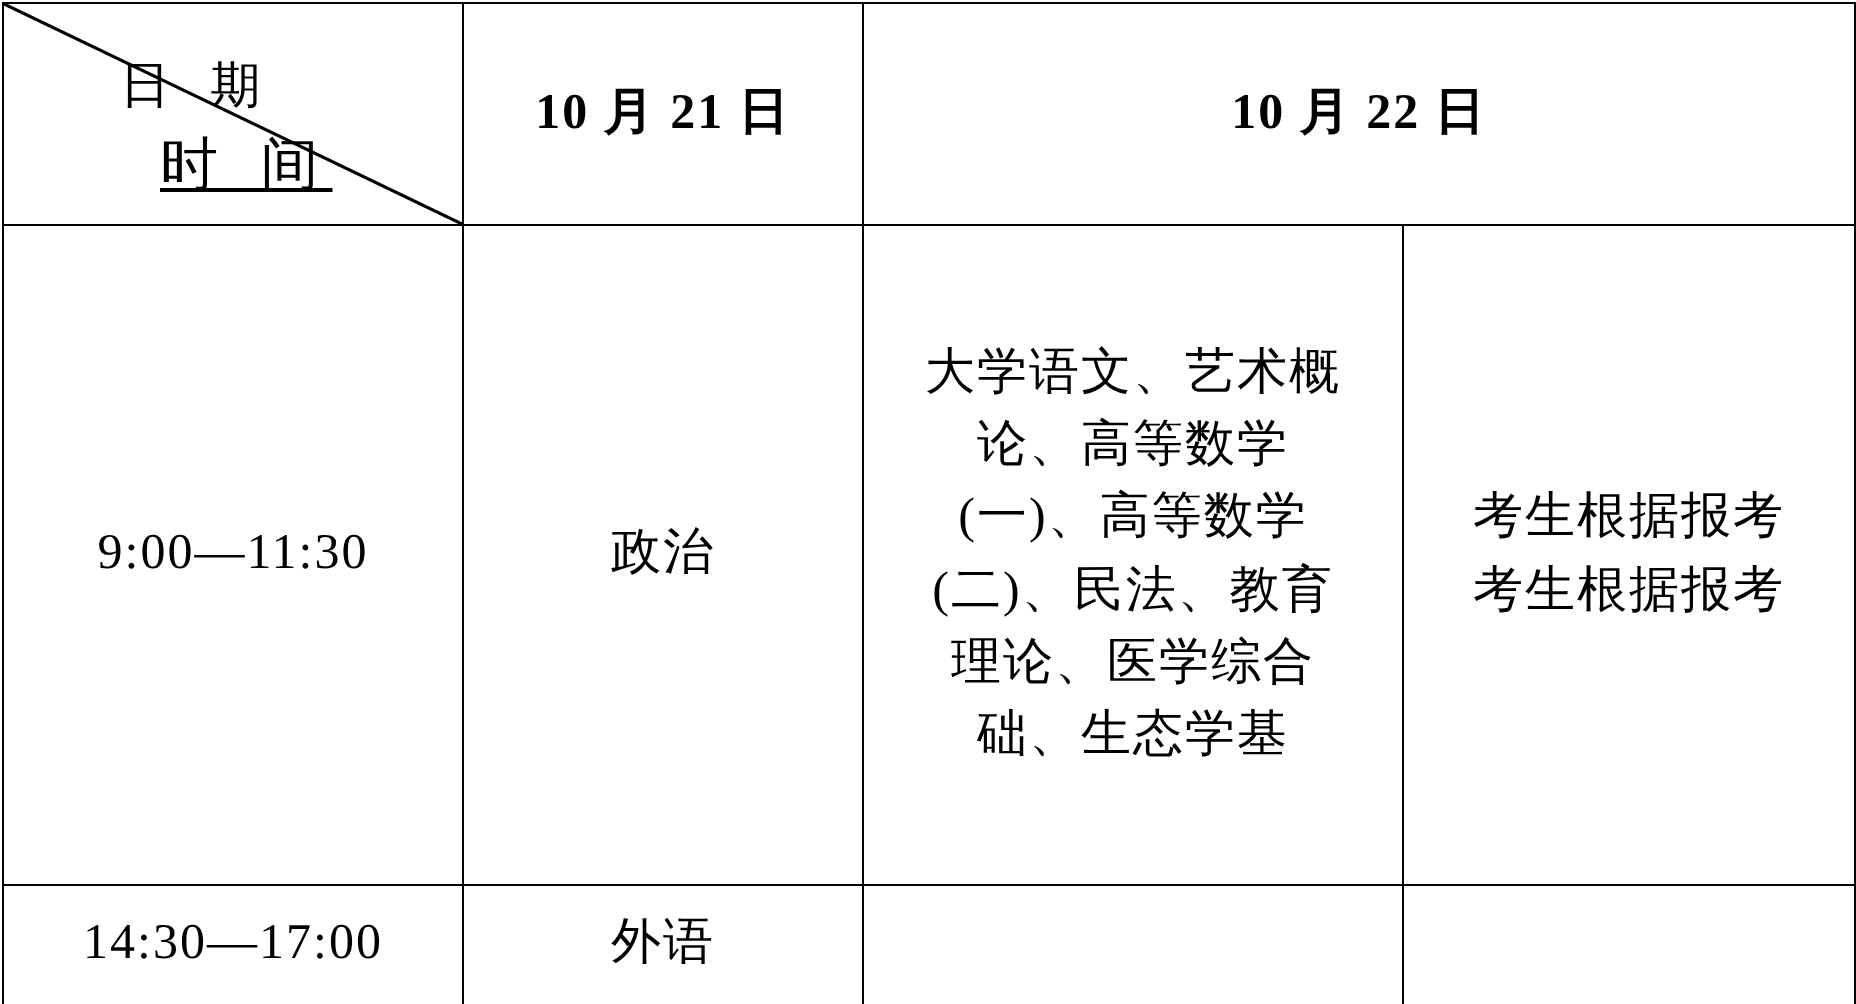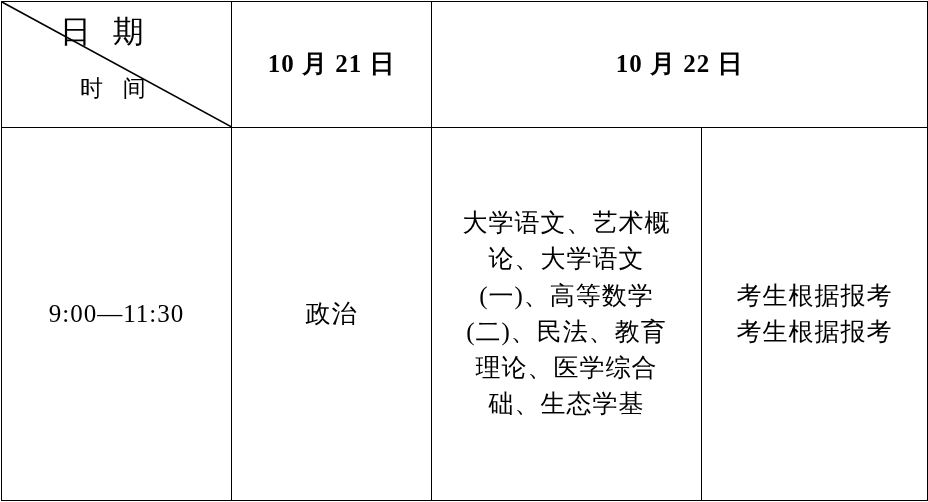--- a/index.html
+++ b/index.html
@@ -50,31 +50,32 @@
   }
   .corner .diag {
     position: absolute;
     inset: 0;
     width: 100%;
     height: 100%;
     display: block;
   }
   .corner .lbl-date {
     position: absolute;
-    top: 8px;
+    top: 24px;
     left: 58px;
-    font-size: 31px;
+    font-size: 25px;
     letter-spacing: 7px;
   }
   .corner .lbl-time {
     position: absolute;
-    bottom: 21px;
+    bottom: 8px;
     left: 78px;
-    font-size: 23px;
+    font-size: 29px;
     letter-spacing: 7px;
+    text-decoration: underline;
   }
   .hdr-date {
     font-size: 26px;
     letter-spacing: 2px;
     font-weight: bold;
   }
   .row-mid { height: 330px; }
   .row-bot { height: 60px; }
 
   .subject-list {
@@ -118,27 +119,33 @@
         </td>
         <td class="hdr-date">10 月 21 日</td>
         <td class="hdr-date" colspan="2">10 月 22 日</td>
       </tr>
 
       <tr class="row-mid">
         <td class="timecell">9:00—11:30</td>
         <td>政治</td>
         <td class="subject-list">
           <div>大学语文、艺术概</div>
-          <div>论、大学语文</div>
+          <div>论、高等数学</div>
           <div>(一)、高等数学</div>
           <div>(二)、民法、教育</div>
           <div>理论、医学综合</div>
           <div>础、生态学基</div>
         </td>
         <td class="note">
           <div>考生根据报考</div>
           <div>考生根据报考</div>
         </td>
       </tr>
 
+      <tr class="row-bot">
+        <td class="timecell">14:30—17:00</td>
+        <td>外语</td>
+        <td class="empty"></td>
+        <td class="empty"></td>
+      </tr>
     </tbody>
   </table>
 </div>
 
 </body></html>

